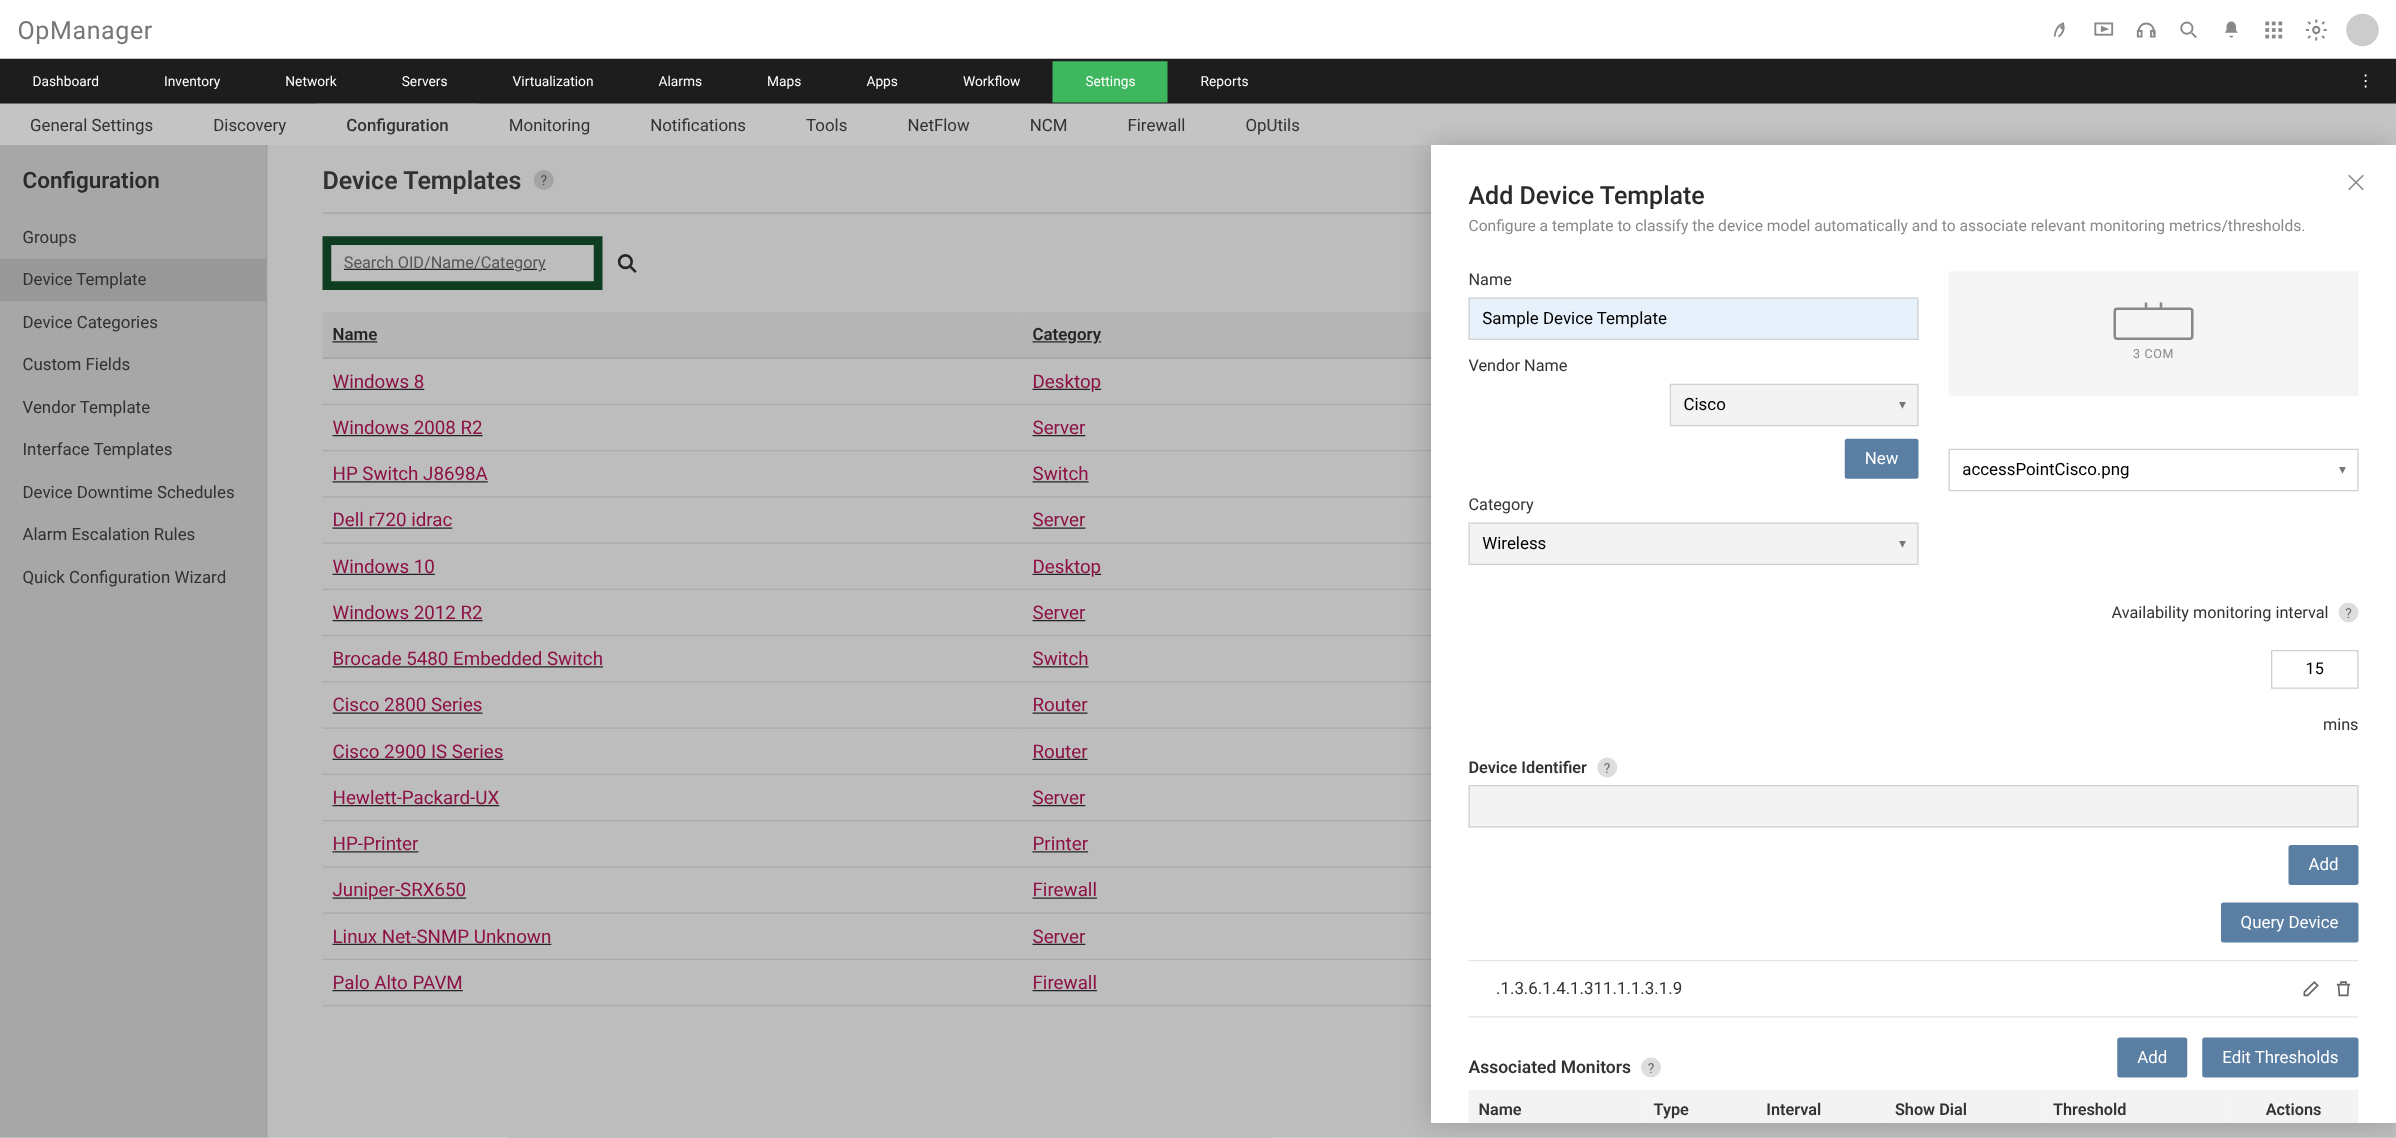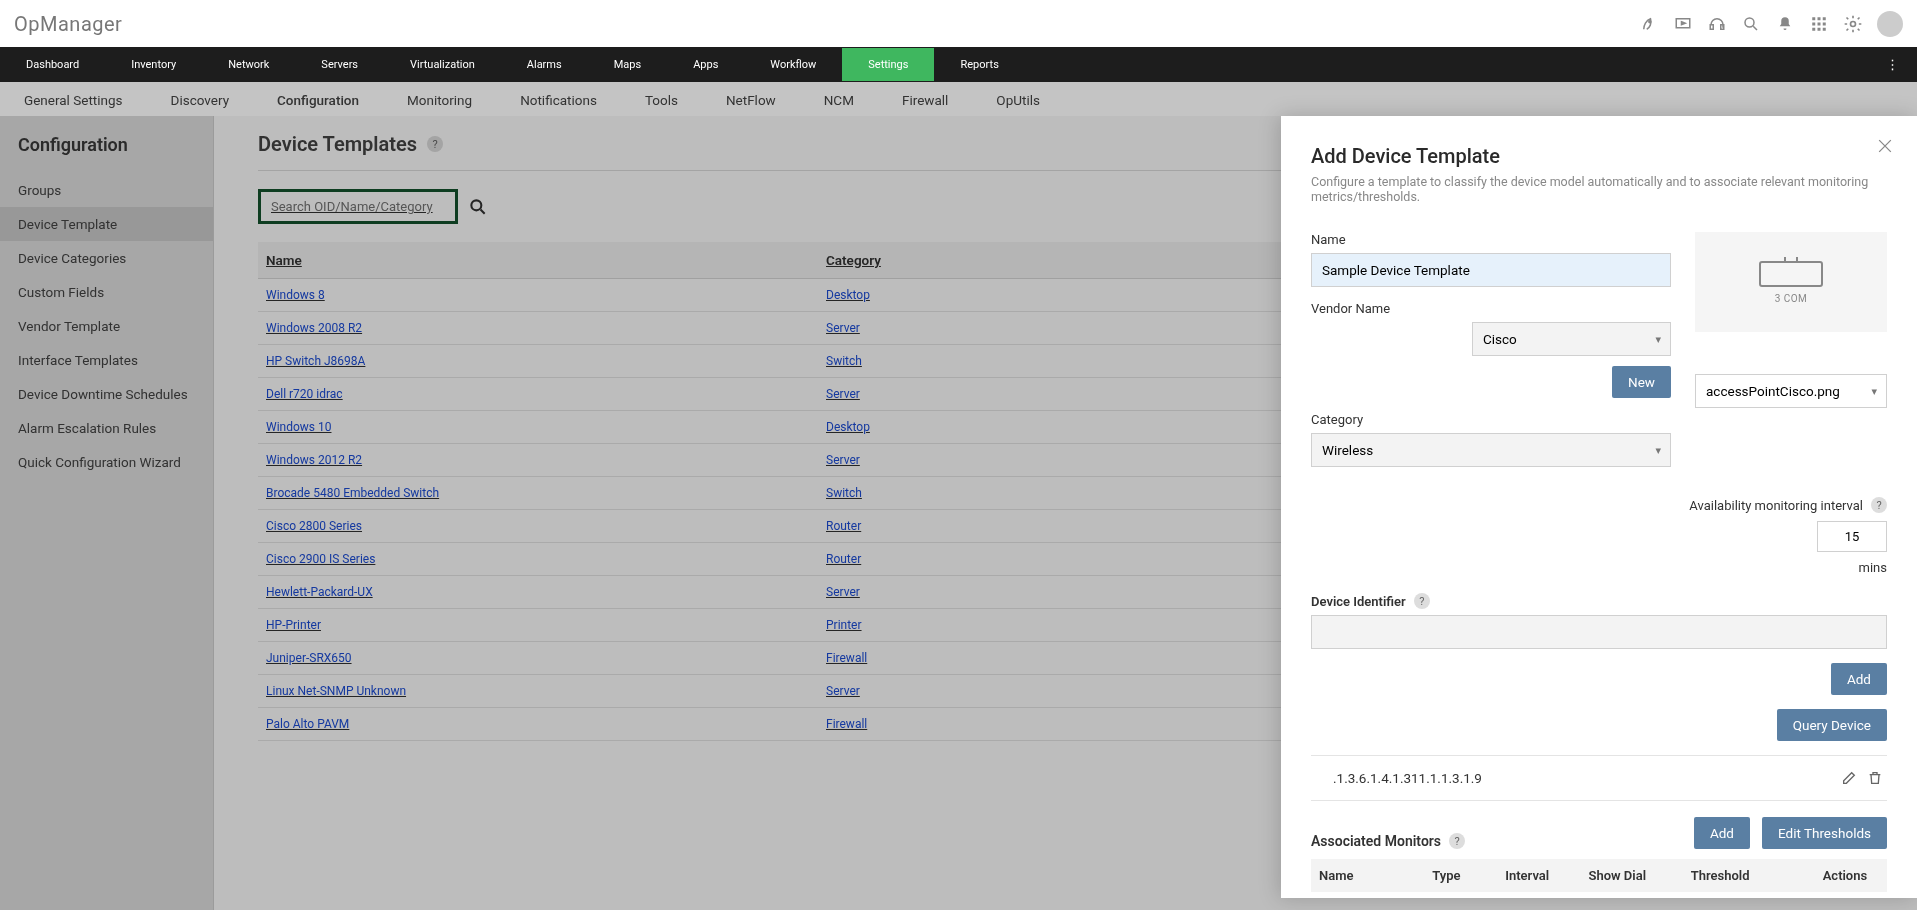--- a/index.html
+++ b/index.html
@@ -34,34 +34,34 @@
 .sidebar-item { padding: 9px 18px; font-size: 13.5px; color:#444; cursor: pointer; }
 .sidebar-item.active { background: #cdcdcd; }
 
 
 .main { flex:1; background:#fff; padding: 16px 44px; overflow:auto; position:relative;text-decoration:underline; }
 .main h1 { font-size: 20px; color:#444; font-weight:600; display:inline-flex; align-items:center; gap:10px; }
 .help-badge { display:inline-flex; align-items:center; justify-content:center; width:16px; height:16px; border-radius:50%; background:#ddd; color:#666; font-size:11px; font-weight:400; }
 .main hr { border:none; border-top:1px solid #ddd; margin: 14px 0 18px; }
 
 .search-row { display:flex; align-items:center; gap:10px; margin-bottom:18px; }
-.search-input { width: 200px; padding: 7px 10px; border:3px solid #14532d; font-size:13px; background:#fff; }
+.search-input { width: 224px; padding: 7px 10px; border:7px solid #14532d; font-size:13px; background:#fff; }
 .search-btn { background:none; border:none; cursor:pointer; }
 .search-btn svg { width:20px; height:20px; }
 
 .table { width:100%; border-collapse: collapse; }
 .table th { text-align:left; font-weight:600; font-size:13.5px; color:#333; padding:10px 8px; border-bottom:1px solid #d8d8d8; background:#f4f4f4; }
 .table th:first-child { width:560px; }
-.table td { padding:9px 8px; border-bottom:1px solid #e6e6e6; color:#1d4ed8; font-size:12px; }
+.table td { padding:9px 8px; border-bottom:1px solid #e6e6e6; color:#be185d; font-size:15px; }
 
 
 .dim { position:absolute; inset:0; background:rgba(0,0,0,.26); pointer-events:none; z-index:5; }
 
 
-.panel { position:absolute; top:0; right:0; bottom:12px; width:636px; background:#fff; box-shadow:-2px 0 20px rgba(0,0,0,.18); z-index:10; padding:28px 30px 20px; overflow:auto; }
+.panel { position:absolute; top:0; right:0; bottom:12px; width:772px; background:#fff; box-shadow:-2px 0 20px rgba(0,0,0,.18); z-index:10; padding:28px 30px 20px; overflow:auto; }
 .panel-close { position:absolute; top:20px; right:22px; cursor:pointer; color:#888; }
 .panel h2 { font-size:20px; color:#2a2a2a; font-weight:500; margin-bottom:6px; }
 .panel-desc { color:#888; font-size:12.5px; margin-bottom:28px; }
 
 .panel-row { display:flex; gap:24px; margin-bottom:16px; align-items: flex-start; }
 .panel-col-left { width: 360px; }
 .panel-col-right { flex: 1; }
 
 .form-group { margin-bottom:14px; }
 .form-label { display:block; font-size:13px; color:#333; margin-bottom:6px; }
@@ -329,21 +329,21 @@
           <div class="router-icon"></div>
           <div class="router-label">3 COM</div>
         </div>
         <div style="height:42px"></div>
         <div class="select-wrap">
           <input class="form-input" style="background: rgb(255, 255, 255);" readonly="" value="accessPointCisco.png">
         </div>
       </div>
     </div>
 
-    <div class="form-group inline-row" style="gap:8px; margin-top:8px;">
+    <div class="form-group inline-row" style="gap:22px; margin-top:8px;">
       <label class="form-label" style="margin:0; display:flex; align-items:center; gap:8px;">
         <span>Availability monitoring interval</span>
         <span class="help-badge">?</span>
       </label>
       <input class="small-input" value="15" style="">
       <span class="unit-label">mins</span>
     </div>
 
     <div class="form-group" style="margin-top:18px;">
       <label class="form-label form-label-bold" style="display:flex; align-items:center; gap:8px;">

